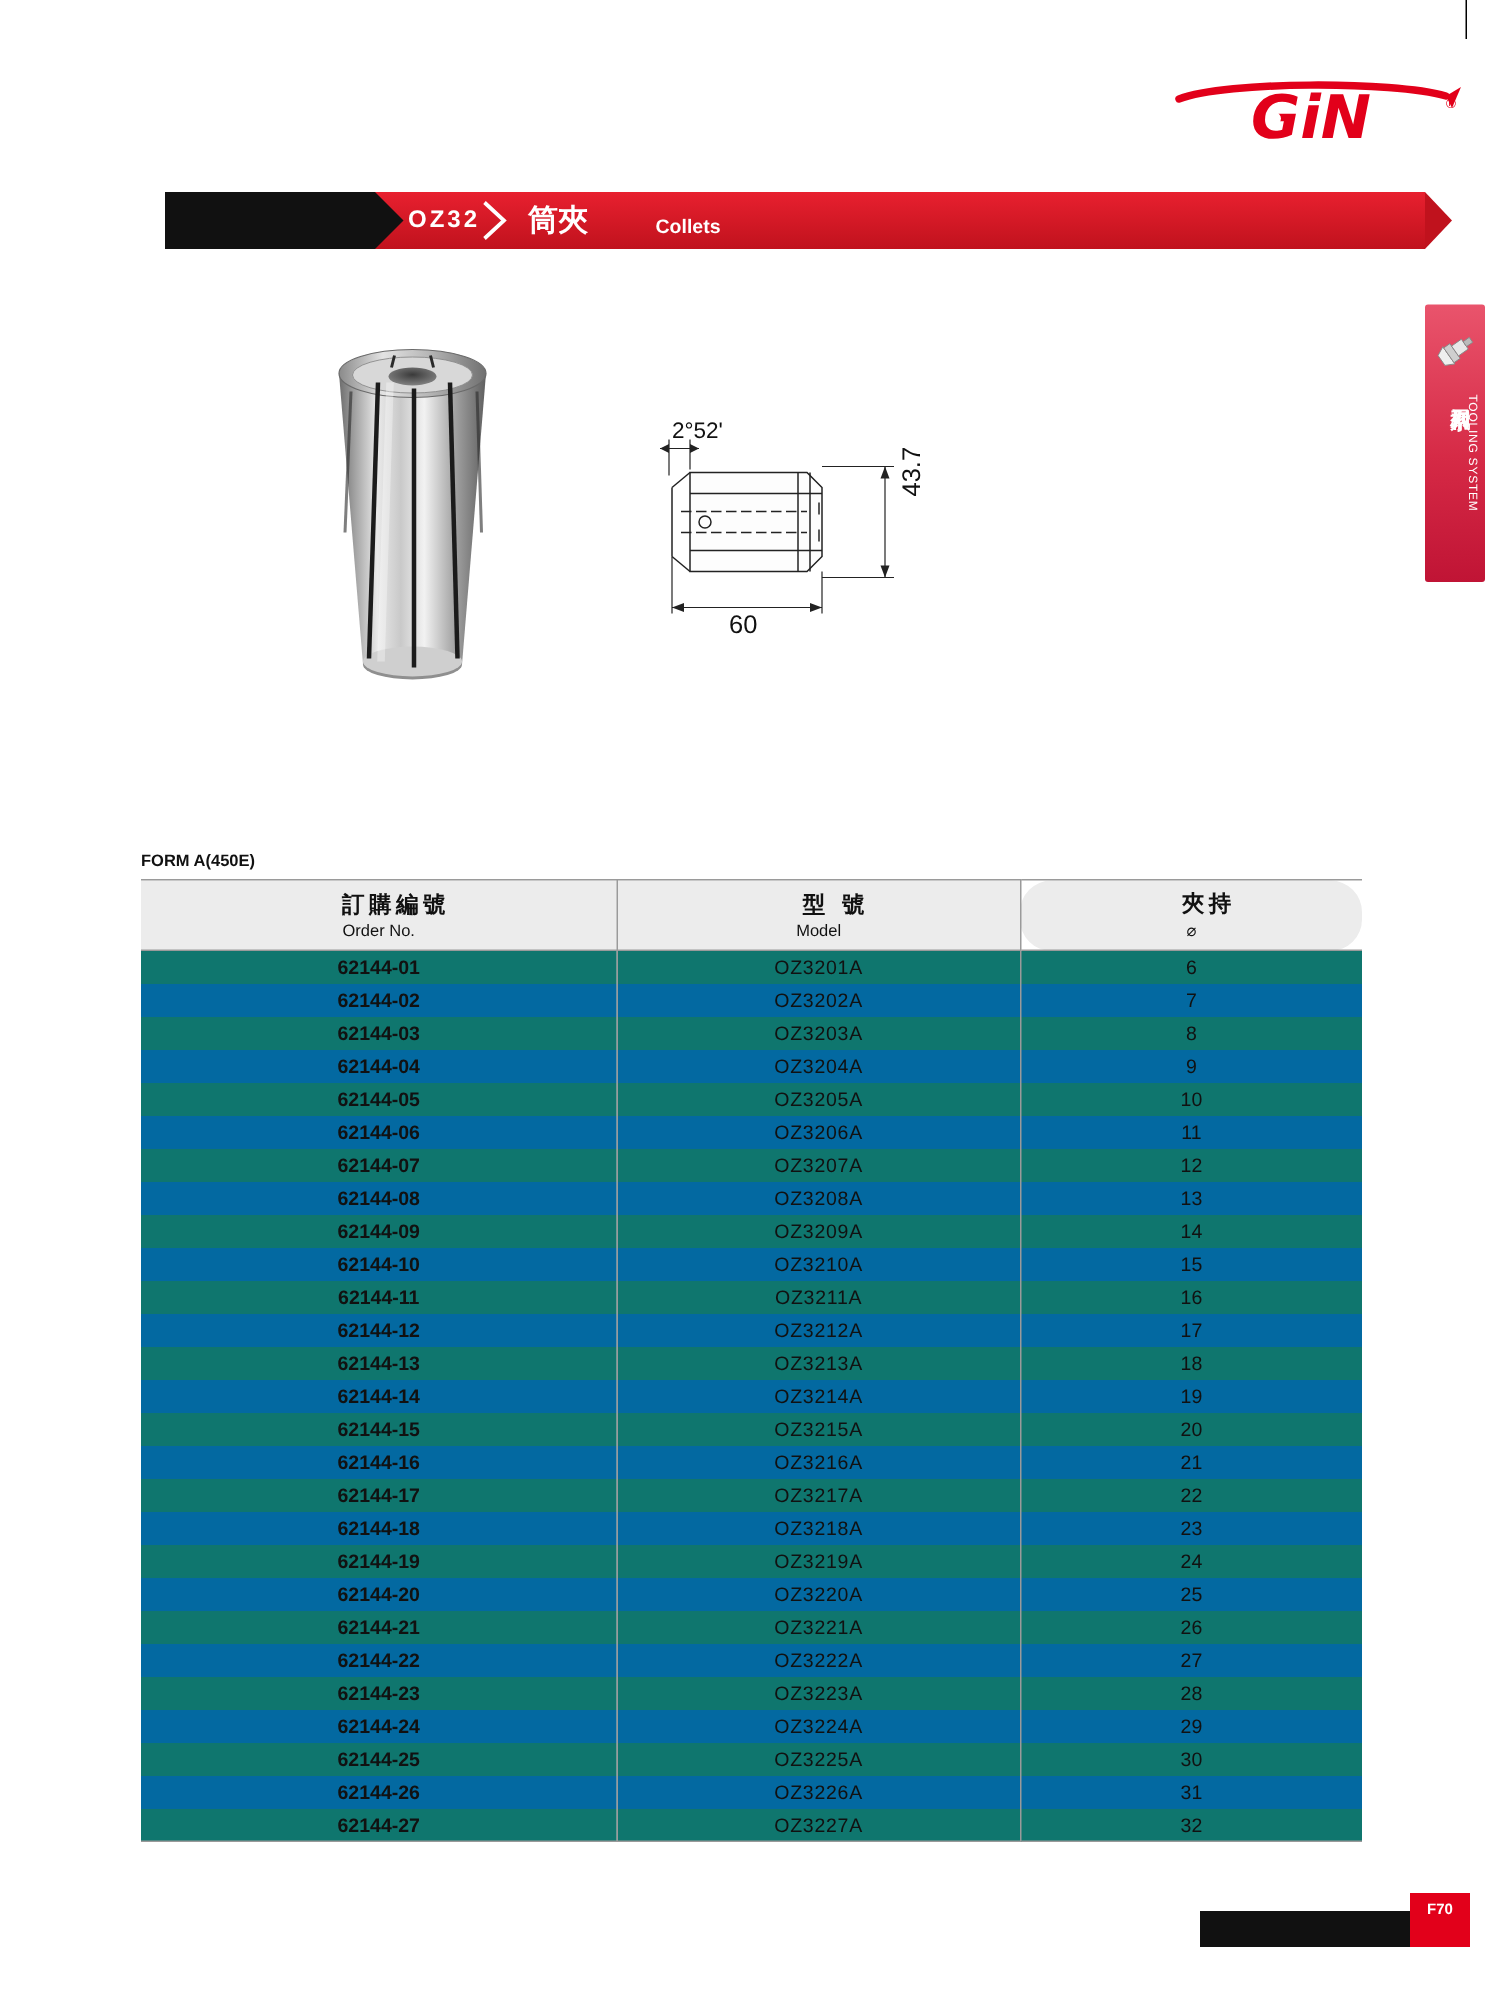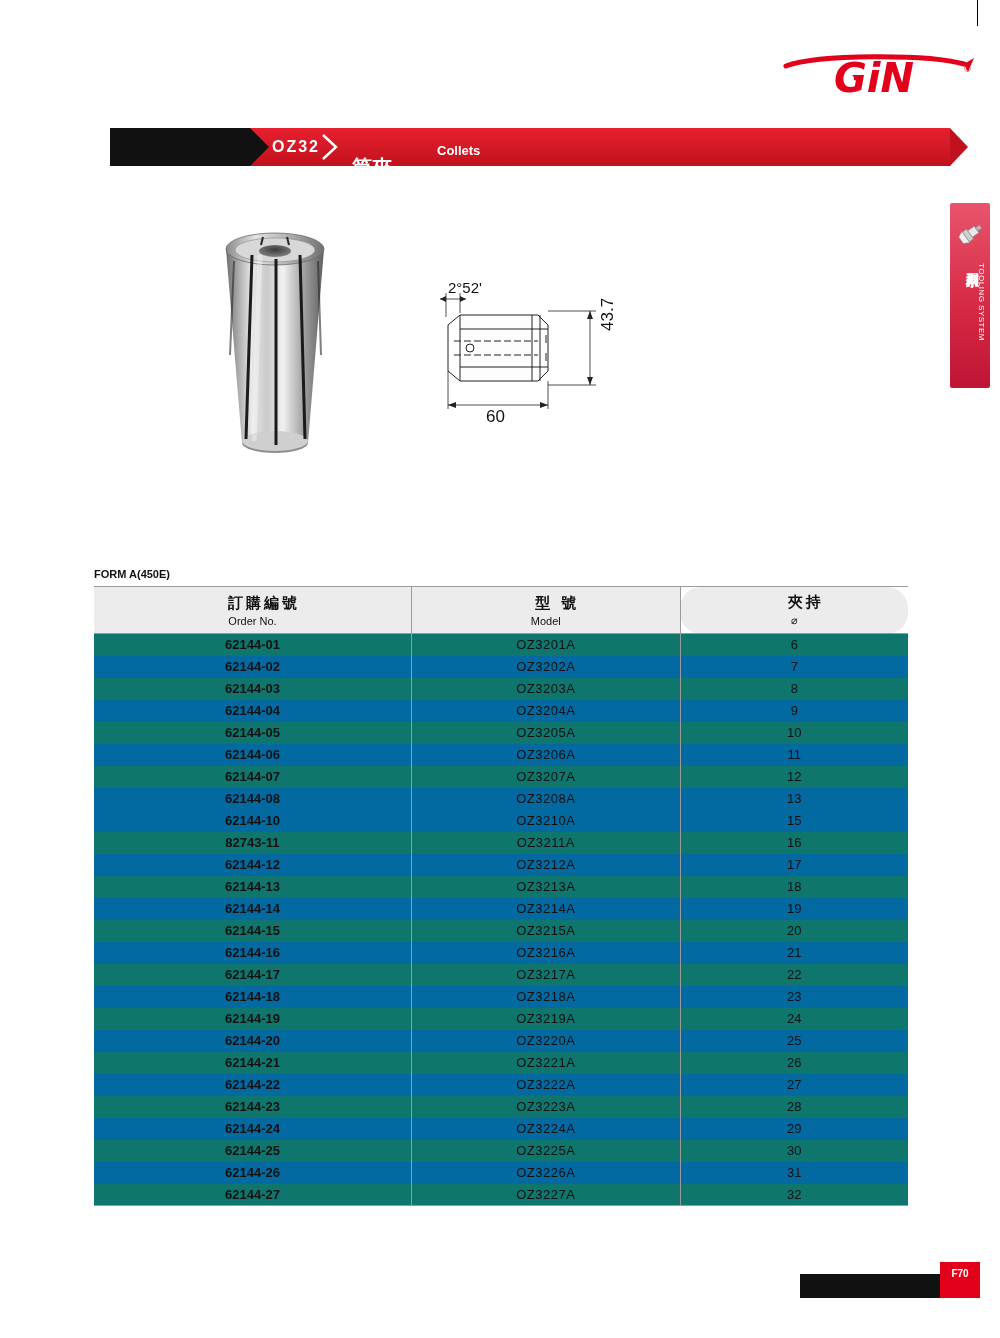--- a/index.html
+++ b/index.html
@@ -52,21 +52,20 @@
     color:#fff; font-size:16px; font-weight:bold; letter-spacing:2px;
   }
   .header-chevron {
     position:absolute; left:322px; top:134px; width:18px; height:26px;
   }
   .header-chevron svg { display:block; }
   .header-title-cn {
     position:absolute; left:352px; top:128px; height:26px; line-height:38px;
     color:#fff; font-size:20px; font-weight:bold;
     font-family:Liberation Sans, sans-serif;
-    margin-top:20px;
   }
   .header-title-en {
     position:absolute; left:404px; top:128px; height:38px; line-height:46px;
     color:#fff; font-size:13px; font-weight:bold;margin-left:33px;
   }
 
   
   .side-tab {
     position:absolute; right:10px; top:203px; width:40px; height:185px;
     background:linear-gradient(180deg,#e9546c 0%, #d62a46 55%, #c01435 100%);
@@ -345,27 +344,32 @@
       <tr class="odd">
         <td class="order">62144-07</td>
         <td class="model">OZ3207A</td>
         <td class="dia">12</td>
       </tr>
       <tr class="even">
         <td class="order">62144-08</td>
         <td class="model">OZ3208A</td>
         <td class="dia">13</td>
       </tr>
+      <tr class="odd">
+        <td class="order">62144-09</td>
+        <td class="model">OZ3209A</td>
+        <td class="dia">14</td>
+      </tr>
       <tr class="even">
         <td class="order">62144-10</td>
         <td class="model">OZ3210A</td>
         <td class="dia">15</td>
       </tr>
       <tr class="odd">
-        <td class="order">82743-11</td>
+        <td class="order">62144-11</td>
         <td class="model">OZ3211A</td>
         <td class="dia">16</td>
       </tr>
       <tr class="even">
         <td class="order">62144-12</td>
         <td class="model">OZ3212A</td>
         <td class="dia">17</td>
       </tr>
       <tr class="odd">
         <td class="order">62144-13</td>

